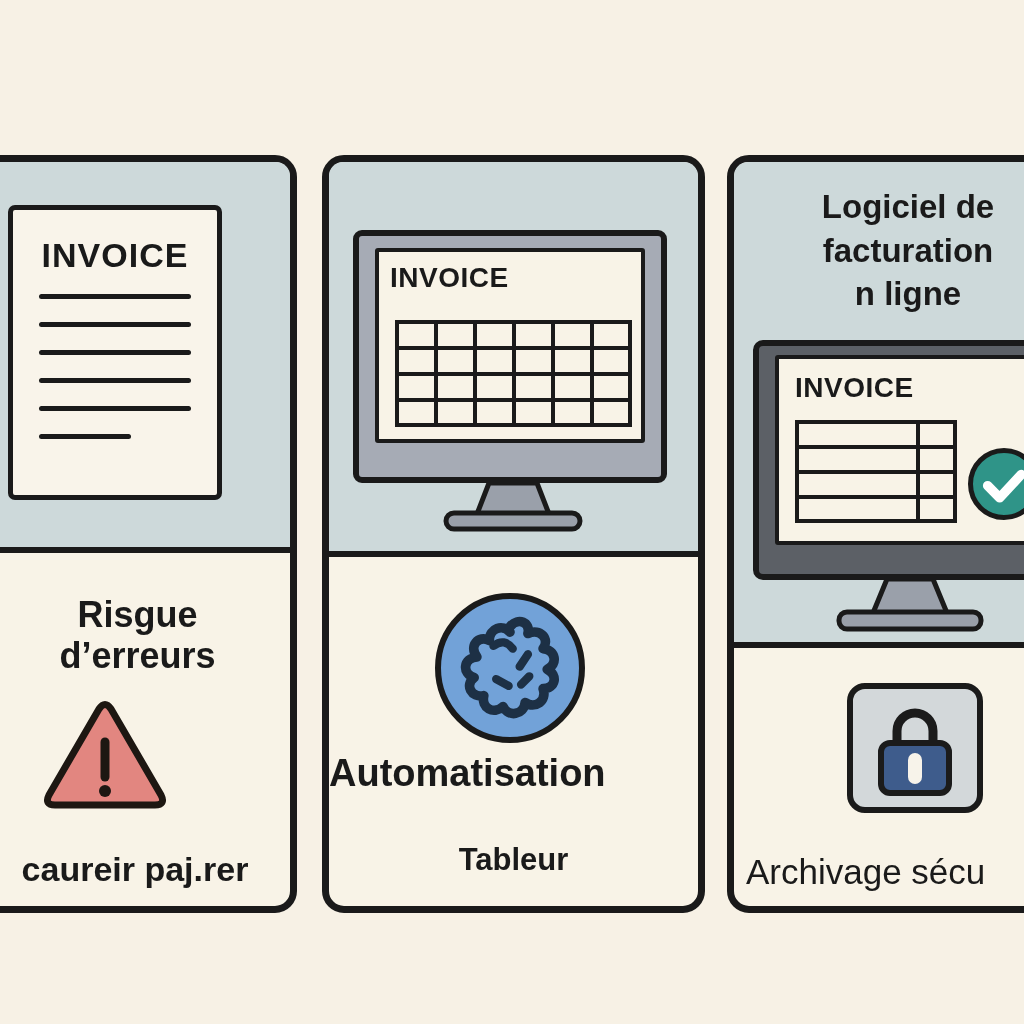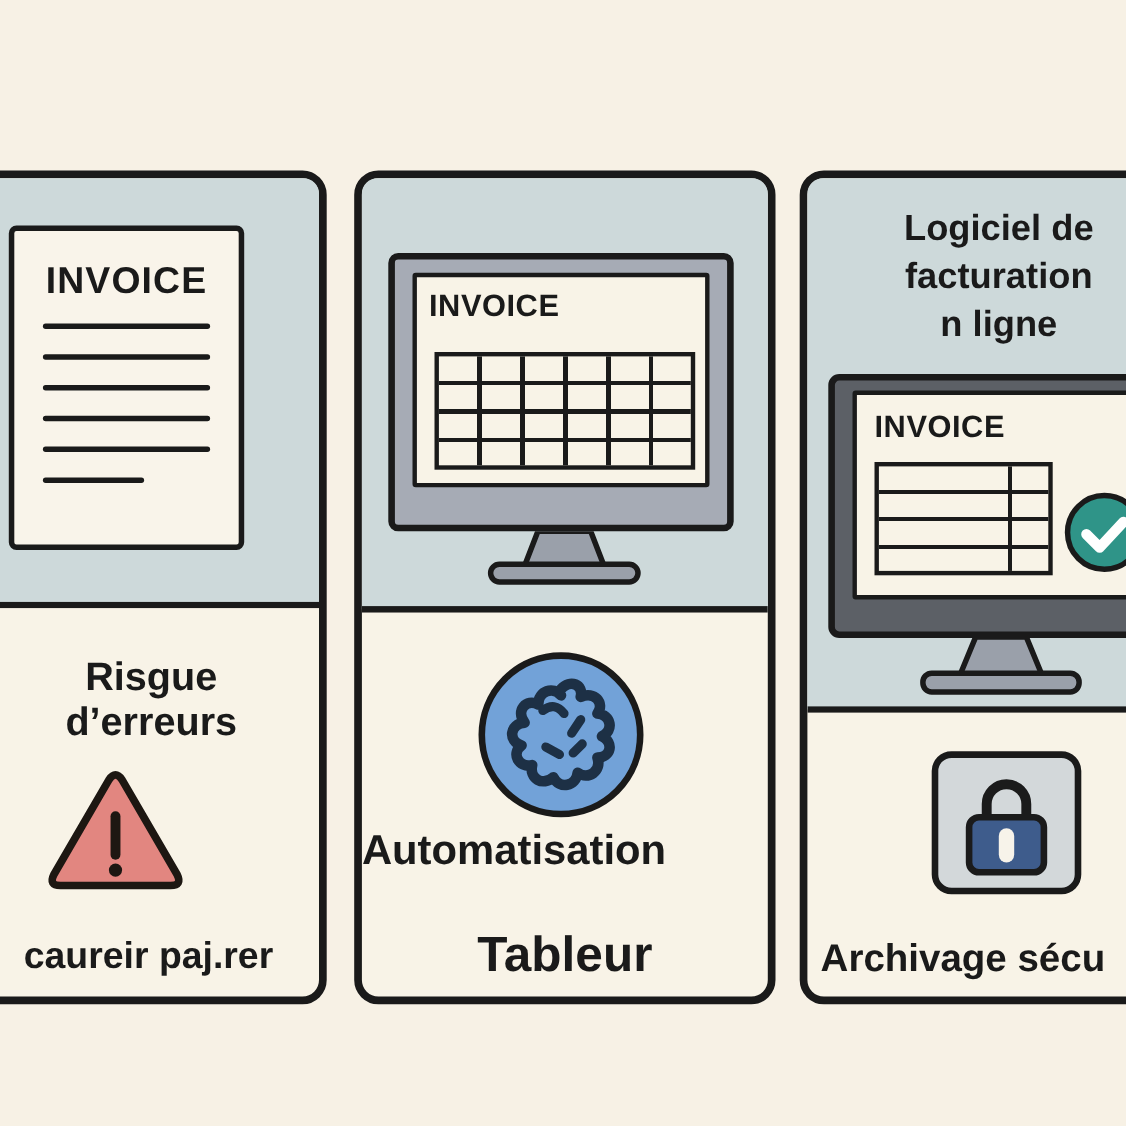--- a/index.html
+++ b/index.html
@@ -35,39 +35,39 @@
   .grid-mid{position:absolute;left:16px;top:68px;width:237px;height:107px;box-sizing:border-box;
             border:4px solid #1a1a1a;
             background-image:repeating-linear-gradient(to right,transparent 0 35px,#1a1a1a 35px 39px),
                              repeating-linear-gradient(to bottom,transparent 0 22px,#1a1a1a 22px 26px);}
   .stand-svg{position:absolute;}
   .gear-circle{position:absolute;left:106px;top:431px;width:150px;height:150px;box-sizing:border-box;
                background:#72a2d8;border:6px solid #1a1a1a;border-radius:50%;}
   .automation-caption{position:absolute;left:0;top:590px;width:100%;
                       font-size:38px;font-weight:600;}
   .mid-label{position:absolute;left:0;top:680px;width:100%;text-align:center;
-             font-size:45px;font-weight:600;}
+             font-size:31px;font-weight:600;}
   
   .panel-right{left:727px;width:380px;}
   .panel-right .panel-header{height:486px;}
   .online-title{position:absolute;left:0;top:23px;width:348px;text-align:center;
                 font-size:33px;font-weight:600;line-height:1.32;}
   .monitor-right{left:19px;top:178px;width:345px;height:240px;background:#5c6066;border-radius:10px;}
   .screen-right{left:16px;top:9px;width:320px;height:190px;}
   .screen-title-right{left:16px;top:13px;}
   .table-right{position:absolute;left:16px;top:61px;width:162px;height:103px;box-sizing:border-box;
                border:4px solid #1a1a1a;
                background-image:linear-gradient(to right,transparent 0 117px,#1a1a1a 117px 121px,transparent 121px),
                                 repeating-linear-gradient(to bottom,transparent 0 21px,#1a1a1a 21px 25px);}
   .check-circle{position:absolute;left:189px;top:89px;width:72px;height:72px;box-sizing:border-box;
                 background:#2f9488;border:5px solid #1a1a1a;border-radius:50%;}
   .lock-badge{position:absolute;left:113px;top:521px;width:136px;height:130px;box-sizing:border-box;
               background:#d3d8da;border:6px solid #1a1a1a;border-radius:18px;
               display:flex;align-items:center;justify-content:center;}
-  .archive-label{position:absolute;left:12px;top:690px;font-size:35px;font-weight:700;white-space:nowrap;}
+  .archive-label{position:absolute;left:12px;top:690px;font-size:35px;font-weight:400;white-space:nowrap;}
 </style>
 </head>
 <body>
 
 <div class="canvas">
 
   <div class="panel panel-left">
     <div class="panel-header">
       <div class="paper-doc">
         <div class="doc-title">INVOICE</div>

